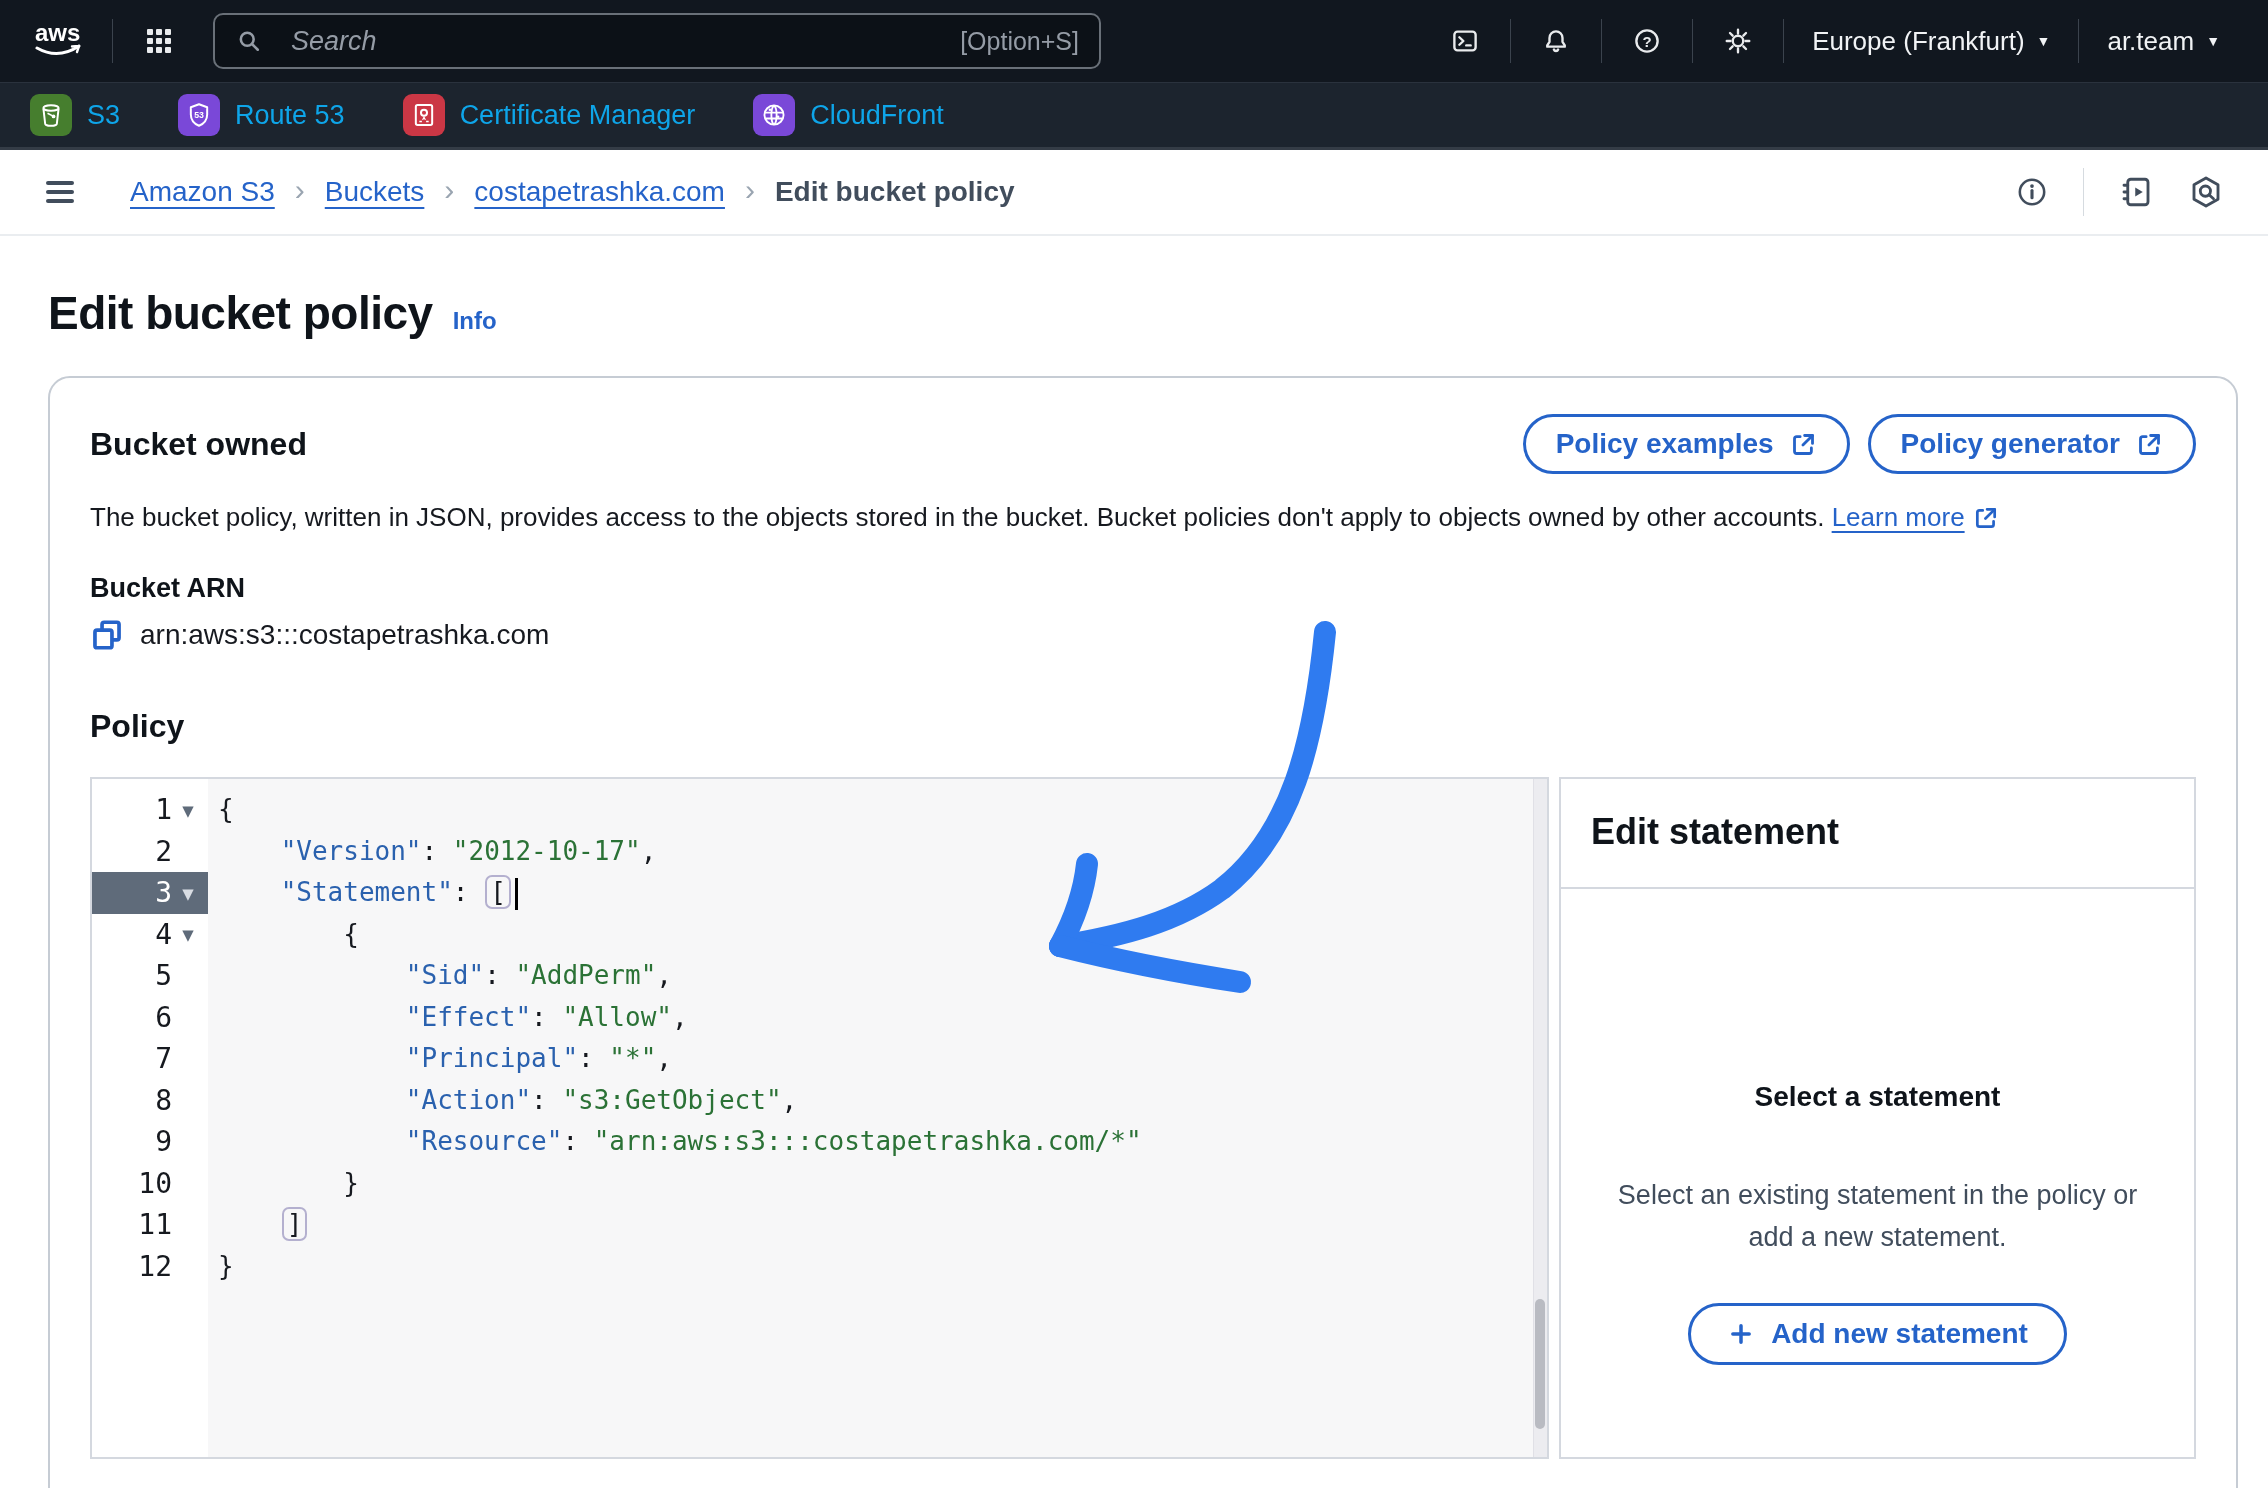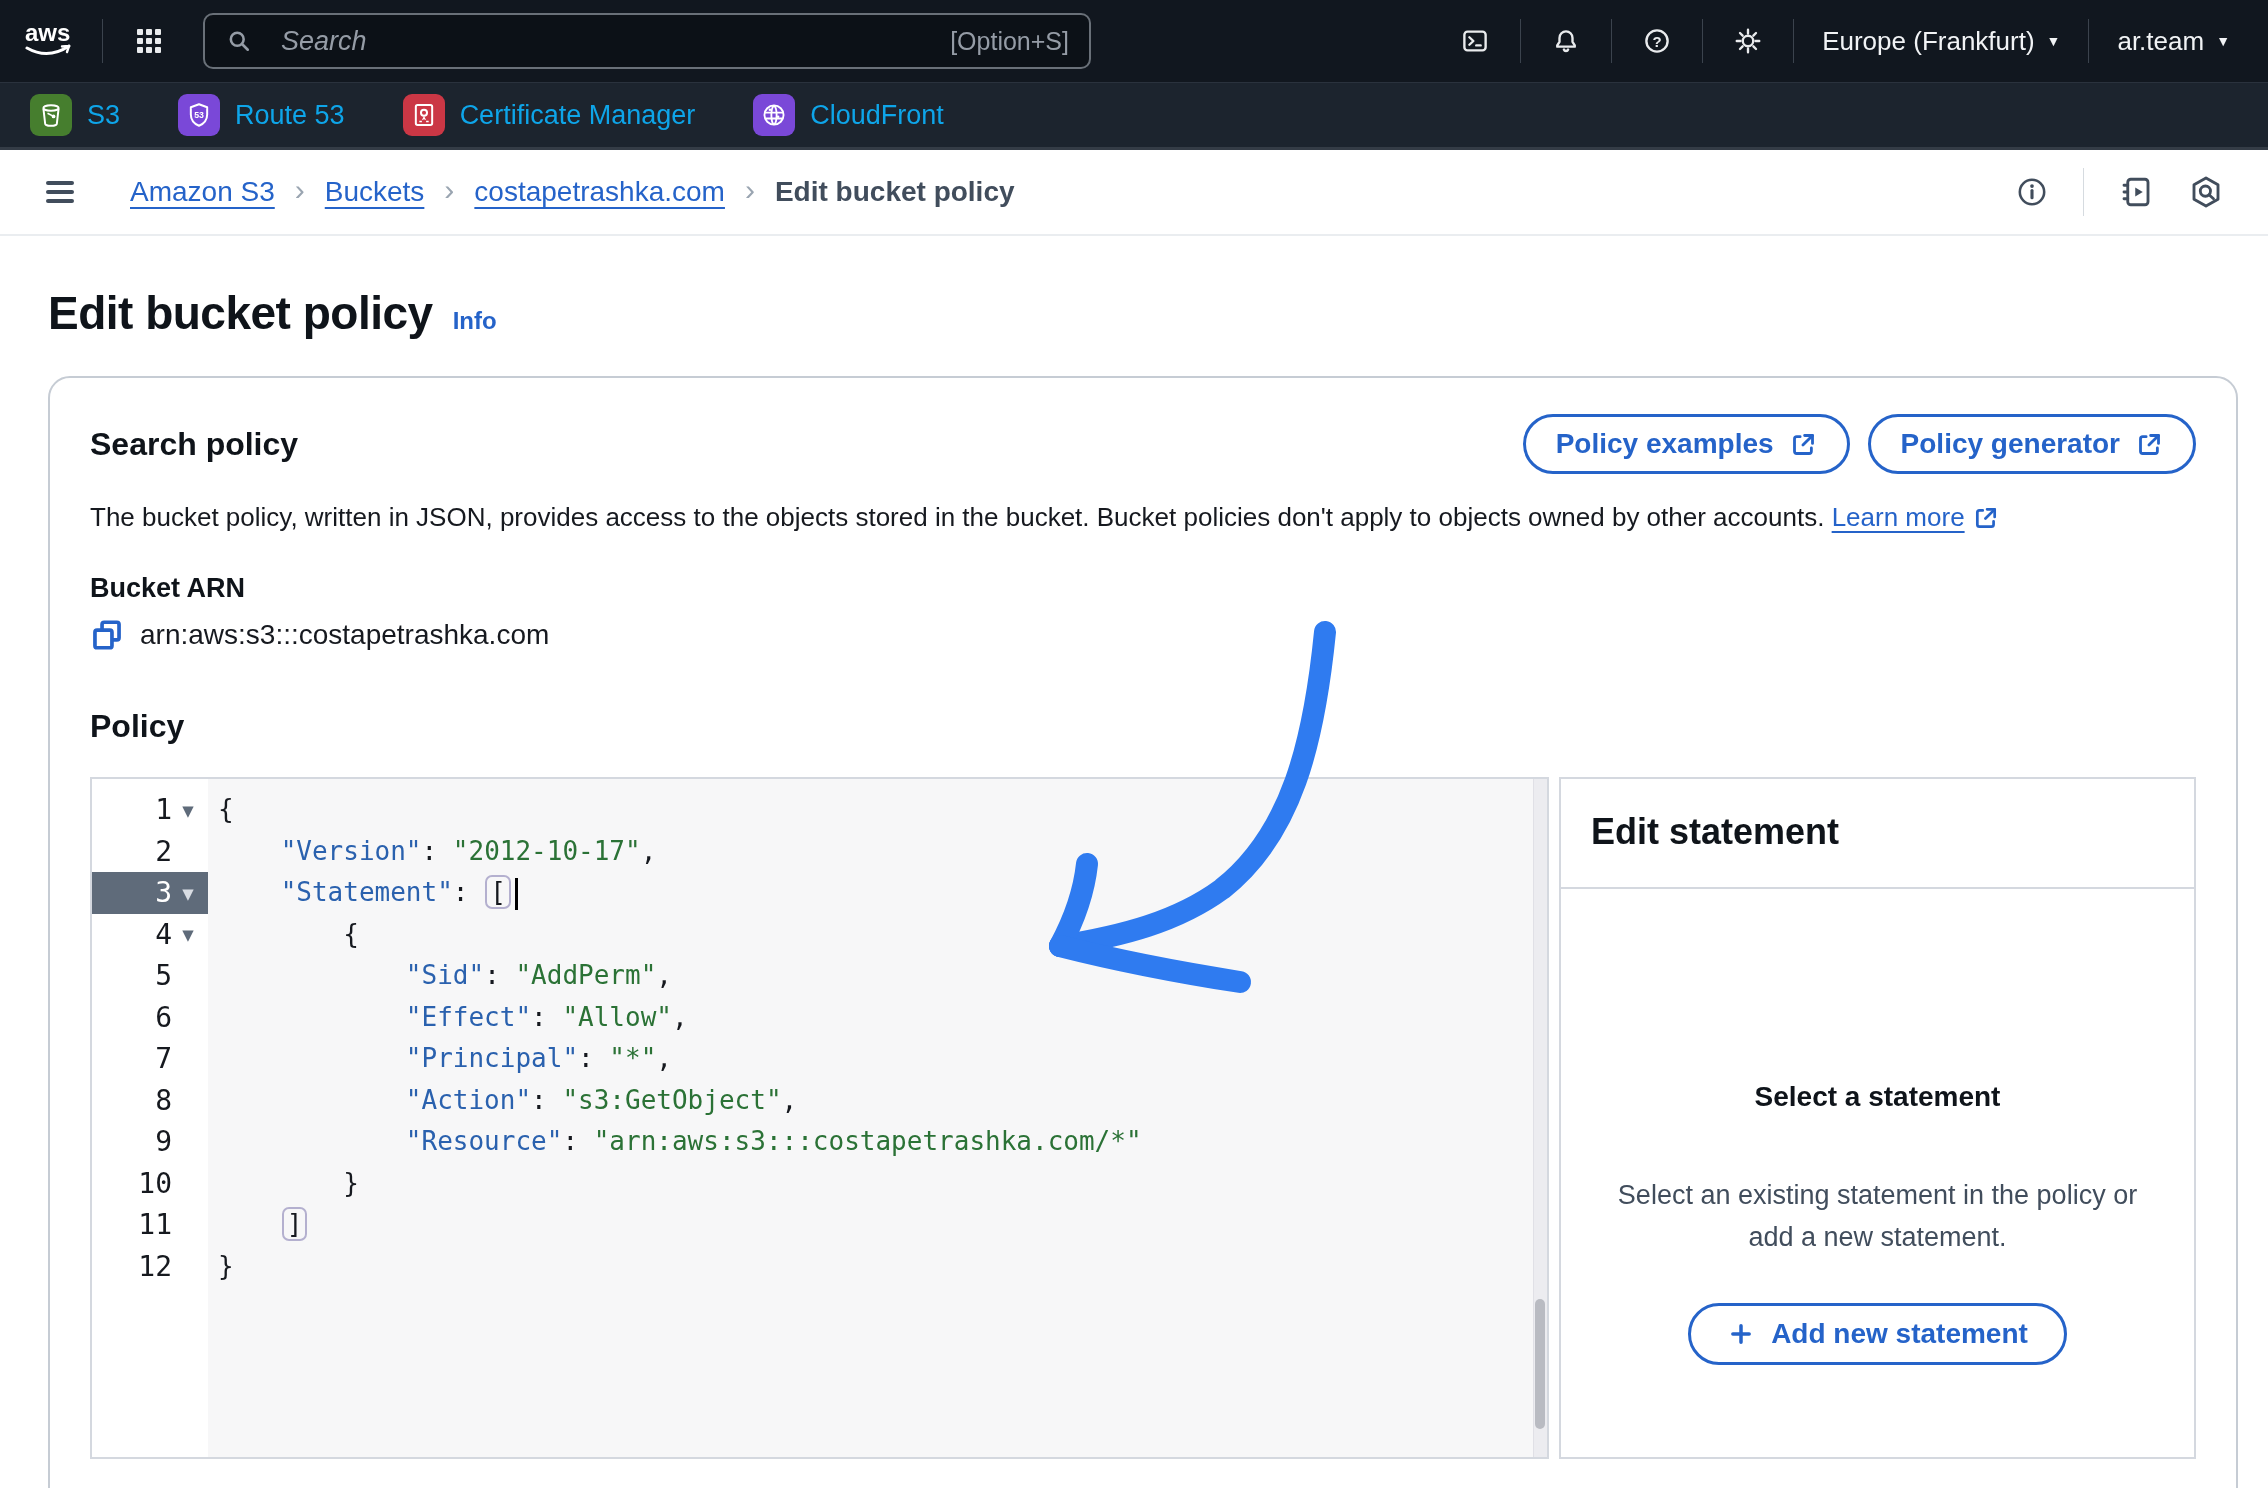--- a/index.html
+++ b/index.html
@@ -1,20 +1,20 @@
 <!DOCTYPE html>
 <html><head>
 <meta charset="utf-8">
 <style>
   * { margin:0; padding:0; box-sizing:border-box; }
   html,body { width:2268px; height:1488px; overflow:hidden; background:#fff;
               font-family:"Liberation Sans", sans-serif; color:#16191f; position:relative; }
 
   
-  .topbar { height:82px; background:#11171f; display:flex; align-items:center; padding:0 18px; }
+  .topbar { height:82px; background:#11171f; display:flex; align-items:center; padding:0 28px; }
   .tb-vdiv { width:1px; height:44px; background:#3b434d; margin:0 8px; flex:none; }
   .aws-logo { flex:none; margin-right:14px; cursor:pointer; }
   .tb-icon { flex:none; padding:0 22px; height:58px; display:flex; align-items:center; justify-content:center; cursor:pointer; color:#e9ebed; }
   .searchbox { width:888px; height:56px; margin-left:16px; background:#0c1117; border:2px solid #697078;
                border-radius:10px; display:flex; align-items:center; padding:0 20px; gap:28px; cursor:text; }
   .searchbox .ph { font-size:27px; font-style:italic; color:#959ca6; flex:1; }
   .searchbox .shortcut { font-size:25px; color:#959ca6; }
   .tb-right { margin-left:auto; display:flex; align-items:center; }
   .tb-label { font-size:26px; color:#f1f3f5; display:flex; align-items:center; gap:12px; padding:0 20px; cursor:pointer; white-space:nowrap; }
   .caret { font-size:14px; color:#f1f3f5; }
@@ -257,21 +257,21 @@
 </div>
 
 <main class="main">
   <div class="titlerow">
     <h1 class="h1">Edit bucket policy</h1>
     <span class="info-link">Info</span>
   </div>
 
   <section class="card">
     <div class="card-head">
-      <h2 class="h2">Search policy</h2>
+      <h2 class="h2">Bucket owned</h2>
       <div class="head-btns">
         <button class="btn-outline">
           <span>Policy examples</span>
           <span style="display:flex;">
             <svg width="27" height="27" viewBox="0 0 24 24" fill="none" stroke="#2563c9" stroke-width="2.5" stroke-linecap="round" stroke-linejoin="round">
               <path d="M9 5H6a2 2 0 0 0-2 2v11a2 2 0 0 0 2 2h11a2 2 0 0 0 2-2v-3"></path>
                 <path d="M13 4h7v7"></path>
                 <path d="M11.5 12.5L20 4"></path>
             </svg>
           </span>

